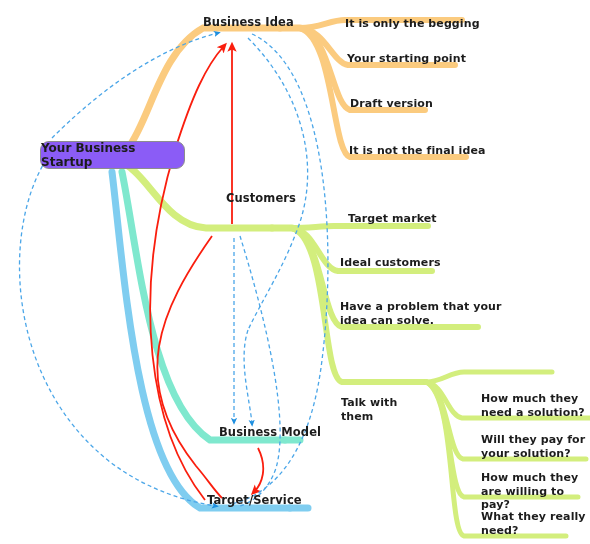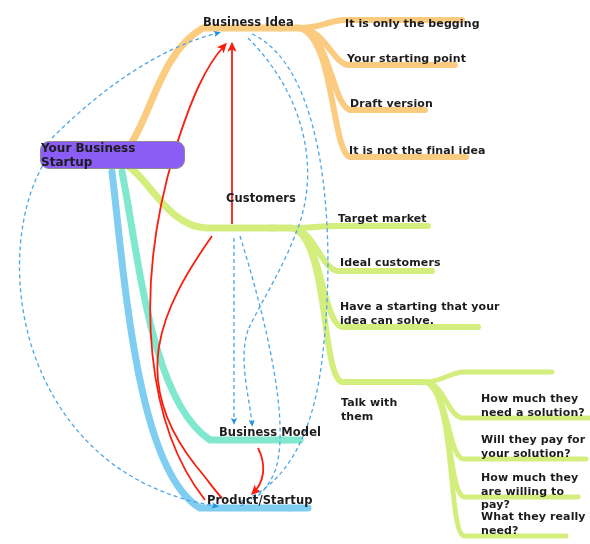--- a/index.html
+++ b/index.html
@@ -115,30 +115,30 @@
   <div id="root-node">
     <span class="rtxt">Your Business Startup</span>
   </div>
 
   <div class="node-label" style="left:203px;top:16px;">Business Idea</div>
 
   <div class="node-label" style="left:206px;top:192px;margin-left:20px;">Customers</div>
 
   <div class="node-label" style="left:207px;top:426px;margin-left:12px;">Business Model</div>
 
-  <div class="node-label" style="left:207px;top:494px;">Product/Startup</div>
+  <div class="node-label" style="left:207px;top:494px;">Target/Service</div>
 
   <div class="leaf-label" style="left:345px;top:17px;">It is only the begging</div>
   <div class="leaf-label" style="left:347px;top:52px;">Your starting point</div>
   <div class="leaf-label" style="left:350px;top:97px;">Draft version</div>
   <div class="leaf-label" style="left:349px;top:144px;">It is not the final idea</div>
 
-  <div class="leaf-label" style="left:338px;top:212px;">Target market</div>
+  <div class="leaf-label" style="left:348px;top:212px;">Target market</div>
   <div class="leaf-label" style="left:340px;top:256px;">Ideal customers</div>
-  <div class="leaf-label" style="left:340px;top:300px;">Have a starting that your
+  <div class="leaf-label" style="left:340px;top:300px;">Have a problem that your
 idea can solve.</div>
   <div class="leaf-label" style="left:341px;top:356px;margin-top:40px;">Talk with
 them</div>
 
   <div class="leaf-label" style="left:481px;top:392px;">How much they
 need a solution?</div>
   <div class="leaf-label" style="left:481px;top:433px;">Will they pay for
 your solution?</div>
   <div class="leaf-label" style="left:481px;top:471px;">How much they
 are willing to pay?</div>

